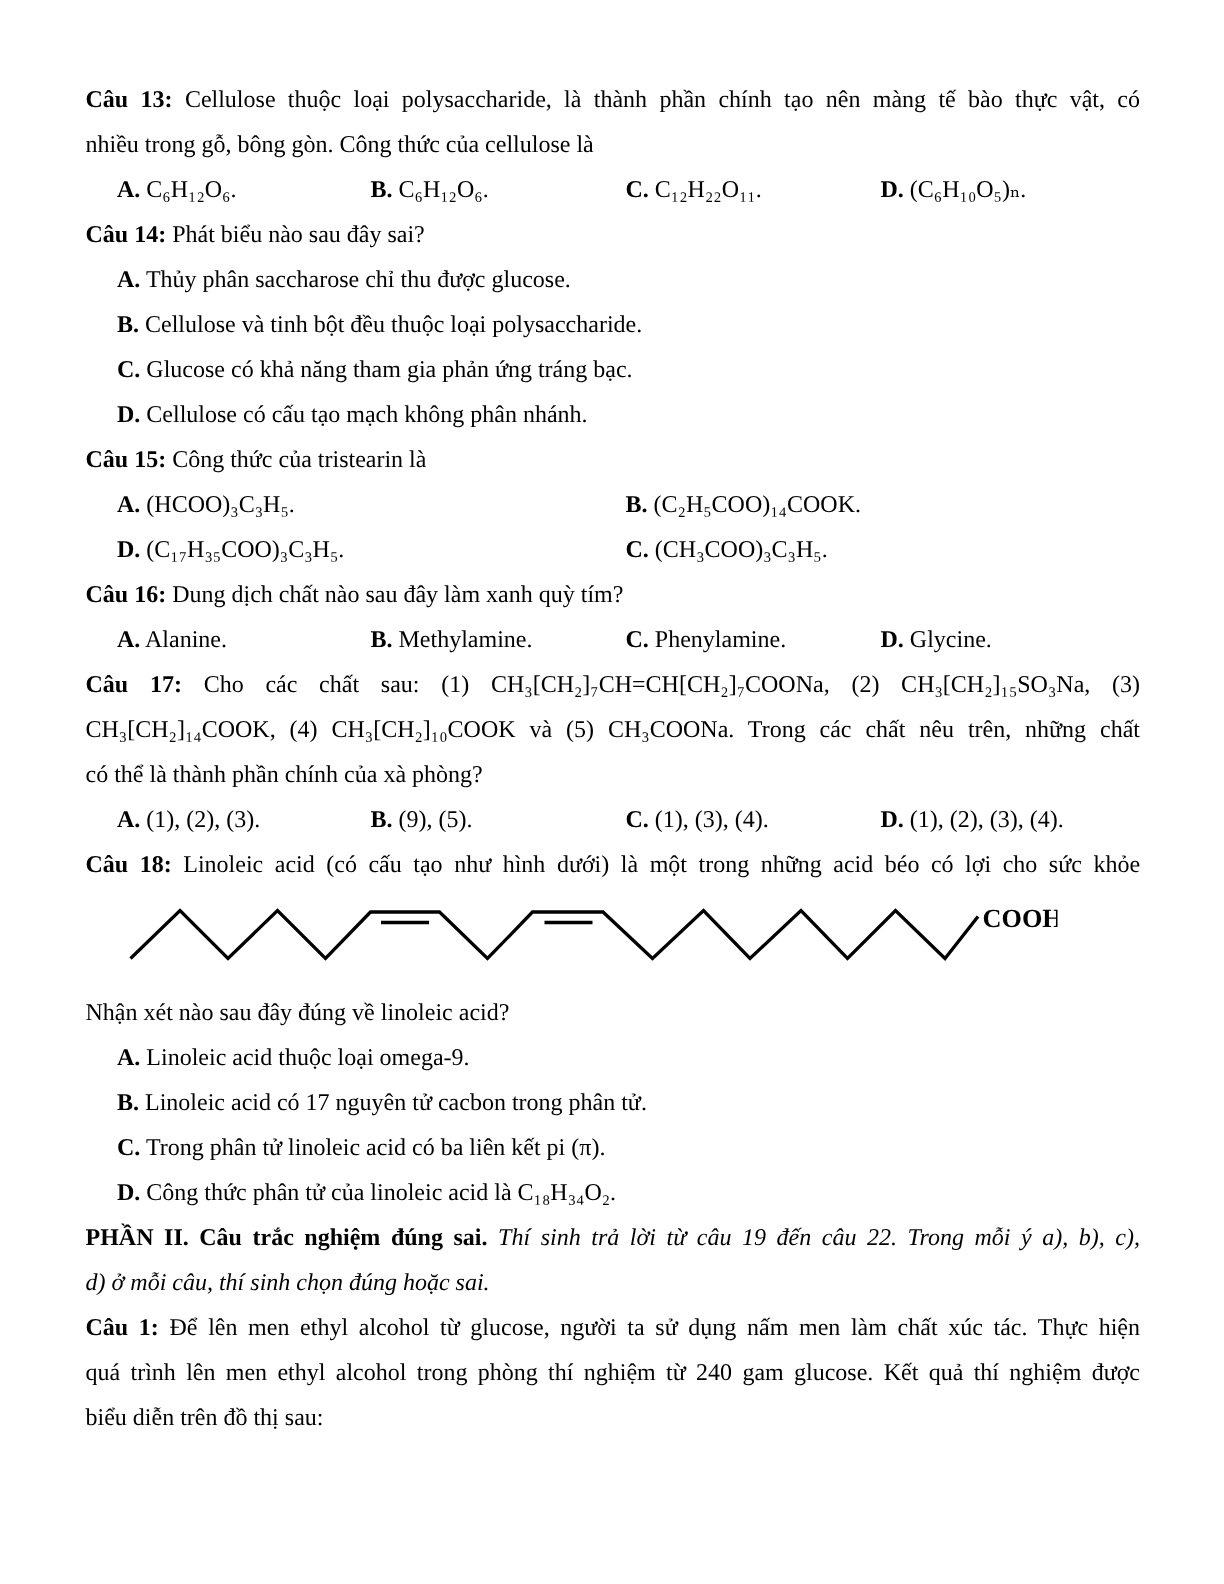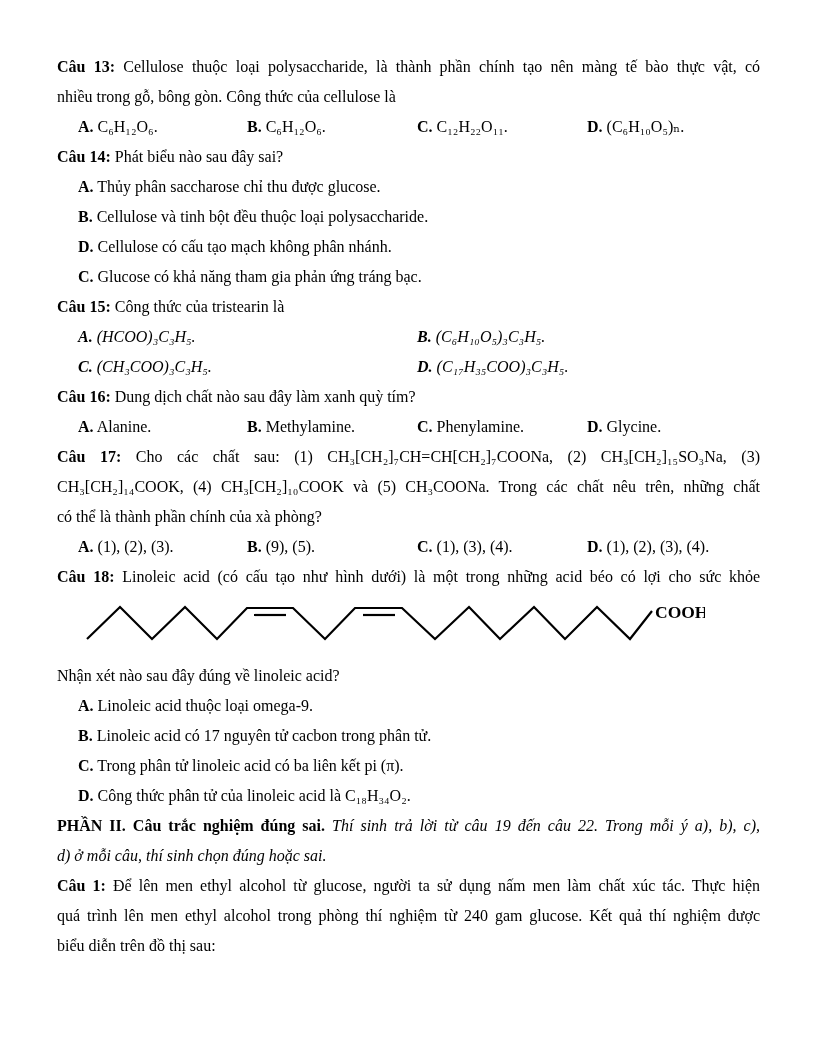--- a/index.html
+++ b/index.html
@@ -7,21 +7,21 @@
        font-family:"Liberation Serif","DejaVu Serif",serif;
        font-size:16px;line-height:30px;}
   .page{padding:52px 56px 0 57px;width:703px;}
   .jline{text-align:justify;}
   .jl{text-align:justify;text-align-last:justify;}
   b{font-weight:bold;}
   i{font-style:italic;}
   .opt-row{display:flex;padding-left:21px;white-space:nowrap;}
   .cols4 .opt{width:170px;}
   .cols4 .opt:first-child{width:169px;}
-  .cols2 .opt{width:339px;font-style:italic;}
+  .cols2 .opt{width:339px;}
   .opt-row .opt:last-child{width:auto;}
   .opt-line{padding-left:21px;}
   .molecule{height:64px;position:relative;}
   .molecule svg{display:block;margin:5px 0 0 28px;}
   .bond{fill:none;stroke:#000;stroke-width:2.2;stroke-linecap:butt;stroke-linejoin:miter;}
   .cooh{font-family:"Liberation Serif","DejaVu Serif",serif;font-weight:bold;font-size:17.5px;fill:#000;}
 </style>
 </head>
 <body>
 
@@ -35,33 +35,33 @@
       <span class="opt"><b>B.</b> <span>C₆H₁₂O₆.</span></span>
       <span class="opt"><b>C.</b> <span>C₁₂H₂₂O₁₁.</span></span>
       <span class="opt"><b>D.</b> <span>(C₆H₁₀O₅)ₙ.</span></span>
     </div>
   </div>
 
   <div>
     <div class="jline"><b>Câu 14:</b> <span>Phát biểu nào sau đây sai?</span></div>
     <div class="opt-line"><b>A.</b> <span>Thủy phân saccharose chỉ thu được glucose.</span></div>
     <div class="opt-line"><b>B.</b> <span>Cellulose và tinh bột đều thuộc loại polysaccharide.</span></div>
+    <div class="opt-line"><b>C.</b> <span>Glucose có khả năng tham gia phản ứng tráng bạc.</span></div>
     <div class="opt-line"><b>D.</b> <span>Cellulose có cấu tạo mạch không phân nhánh.</span></div>
-    <div class="opt-line"><b>C.</b> <span>Glucose có khả năng tham gia phản ứng tráng bạc.</span></div>
   </div>
 
   <div>
     <div class="jline"><b>Câu 15:</b> <span>Công thức của tristearin là</span></div>
     <div class="opt-row cols2">
       <span class="opt"><b>A.</b> <span>(HCOO)₃C₃H₅.</span></span>
-      <span class="opt"><b>B.</b> <span>(C₆H₁₀O₅)₃C₃H₅.</span></span>
+      <span class="opt"><b>B.</b> <span>(C₂H₅COO)₁₄COOK.</span></span>
     </div>
     <div class="opt-row cols2">
+      <span class="opt"><b>D.</b> <span>(C₁₇H₃₅COO)₃C₃H₅.</span></span>
       <span class="opt"><b>C.</b> <span>(CH₃COO)₃C₃H₅.</span></span>
-      <span class="opt"><b>D.</b> <span>(C₁₇H₃₅COO)₃C₃H₅.</span></span>
     </div>
   </div>
 
   <div>
     <div class="jline"><b>Câu 16:</b> <span>Dung dịch chất nào sau đây làm xanh quỳ tím?</span></div>
     <div class="opt-row cols4">
       <span class="opt"><b>A.</b> <span>Alanine.</span></span>
       <span class="opt"><b>B.</b> <span>Methylamine.</span></span>
       <span class="opt"><b>C.</b> <span>Phenylamine.</span></span>
       <span class="opt"><b>D.</b> <span>Glycine.</span></span>

